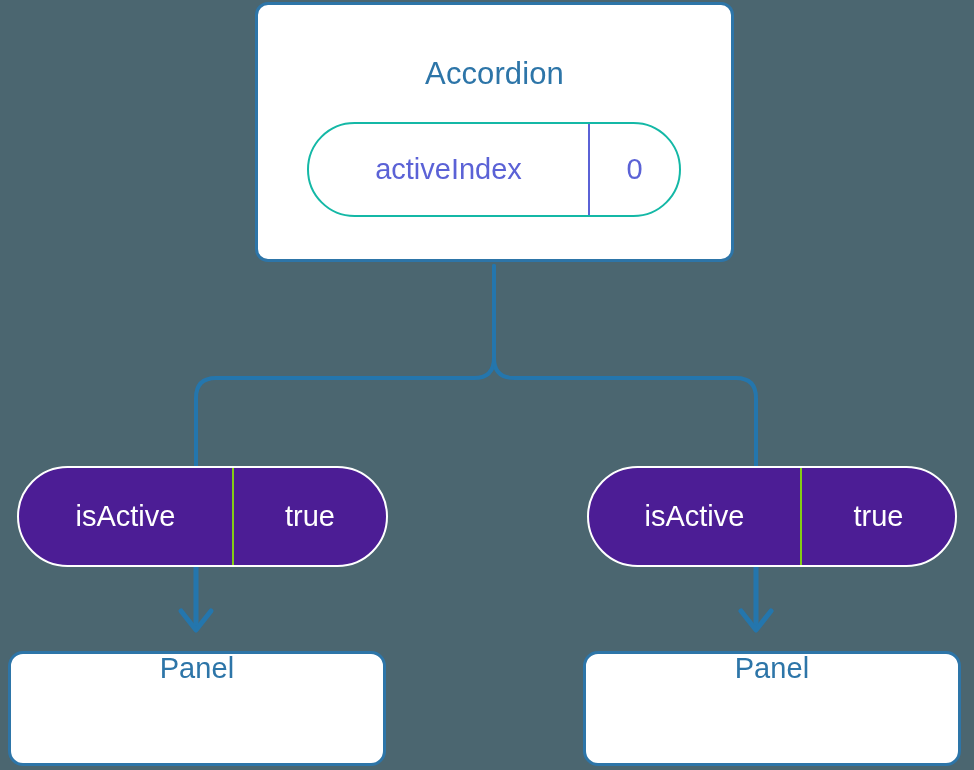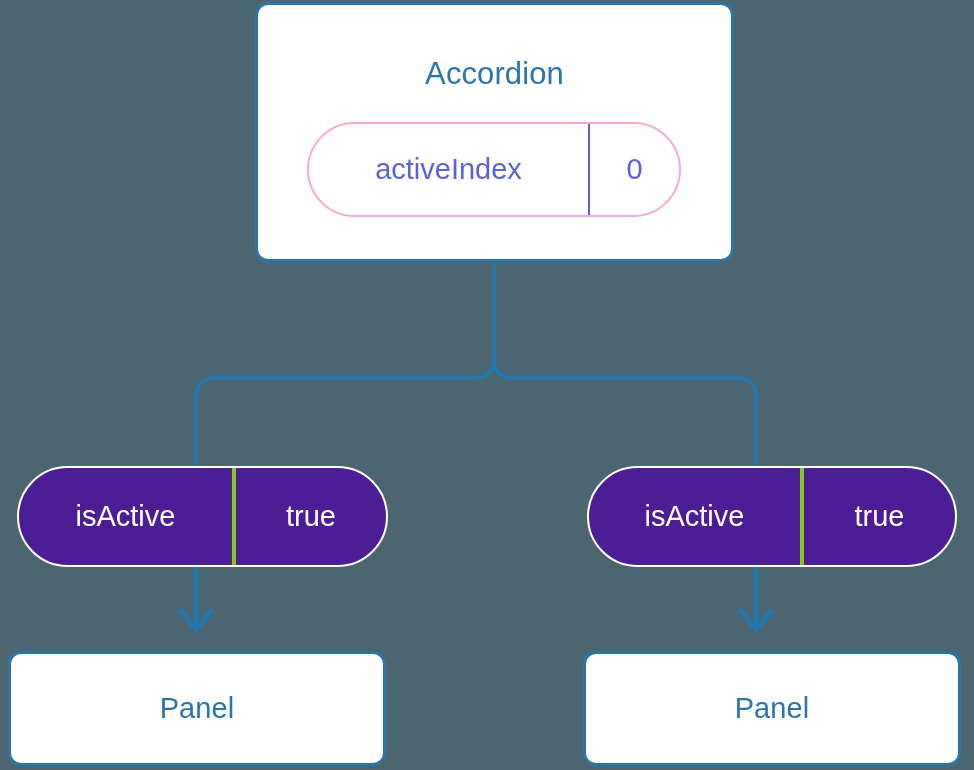--- a/index.html
+++ b/index.html
@@ -60,21 +60,21 @@
     height: 260px;
   }
   #accordion-box .node-title {
     margin-top: 53px;
   }
 
   
   .panel-box {
     width: 378px;
     height: 115px;
-    justify-content: center;
+    border-radius: 15px;
   }
   #panel-box-left  { left: 8px;   top: 651px; }
   #panel-box-right { left: 583px; top: 651px; }
   .panel-box .node-title { font-size: 29px; }
 
   
   .pill {
     position: absolute;
     z-index: 3;
     box-sizing: border-box;
@@ -88,21 +88,21 @@
   .pill .pill-val {
     display: flex;
     align-items: center;
     justify-content: center;
     box-sizing: border-box;
     line-height: 1;
   }
 
   
   .pill-outline {
-    border: 2px solid #f9a8d4;
+    border: 2px solid #14b8a6;
     background: transparent;
   }
   .pill-outline .pill-key,
   .pill-outline .pill-val {
     color: #5b62d6;
     font-size: 29px;
   }
   .pill-outline .pill-val {
     border-left: 2px solid #5b62d6;
   }
@@ -111,21 +111,21 @@
   .pill-filled {
     background: #4c1d95;
     border: 2px solid #ffffff;
   }
   .pill-filled .pill-key,
   .pill-filled .pill-val {
     color: #ffffff;
     font-size: 29px;
   }
   .pill-filled .pill-val {
-    border-left: 4px solid #84cc16;
+    border-left: 2px solid #84cc16;
   }
 
   
   #pill-active-index {
     left: 307px;
     top: 122px;
     width: 374px;
     height: 95px;
   }
   #pill-active-index .pill-key { width: 279px; }

